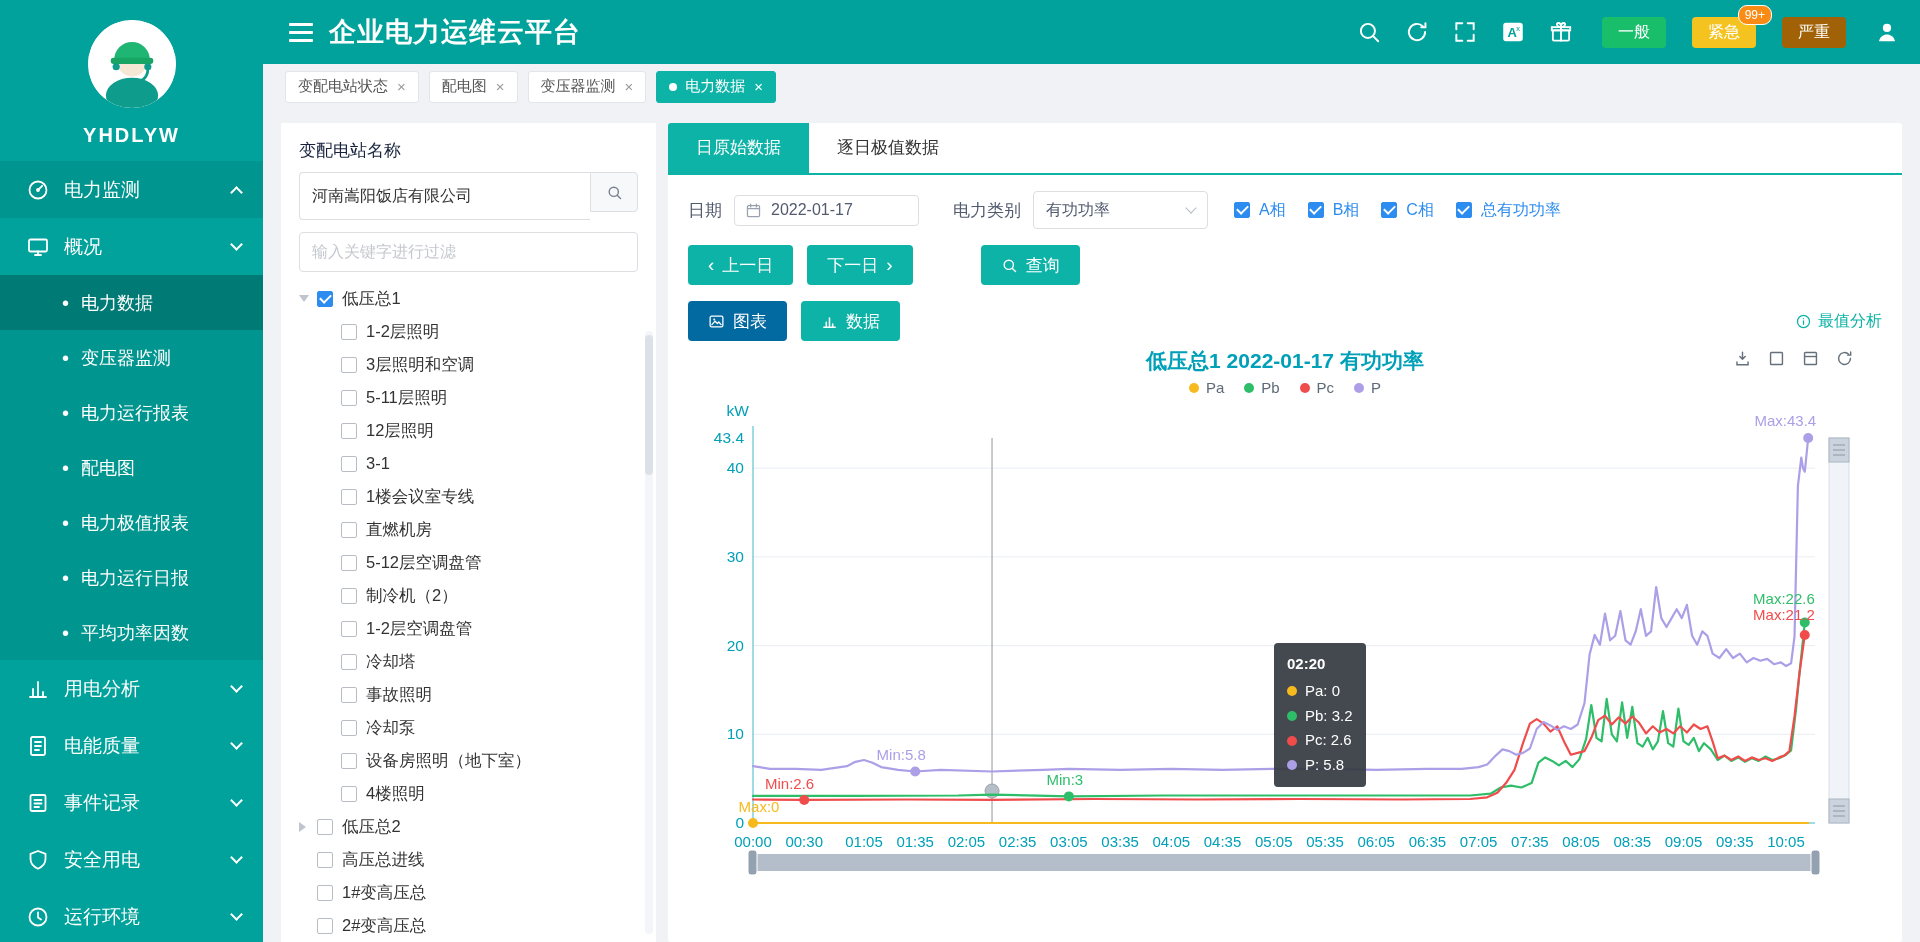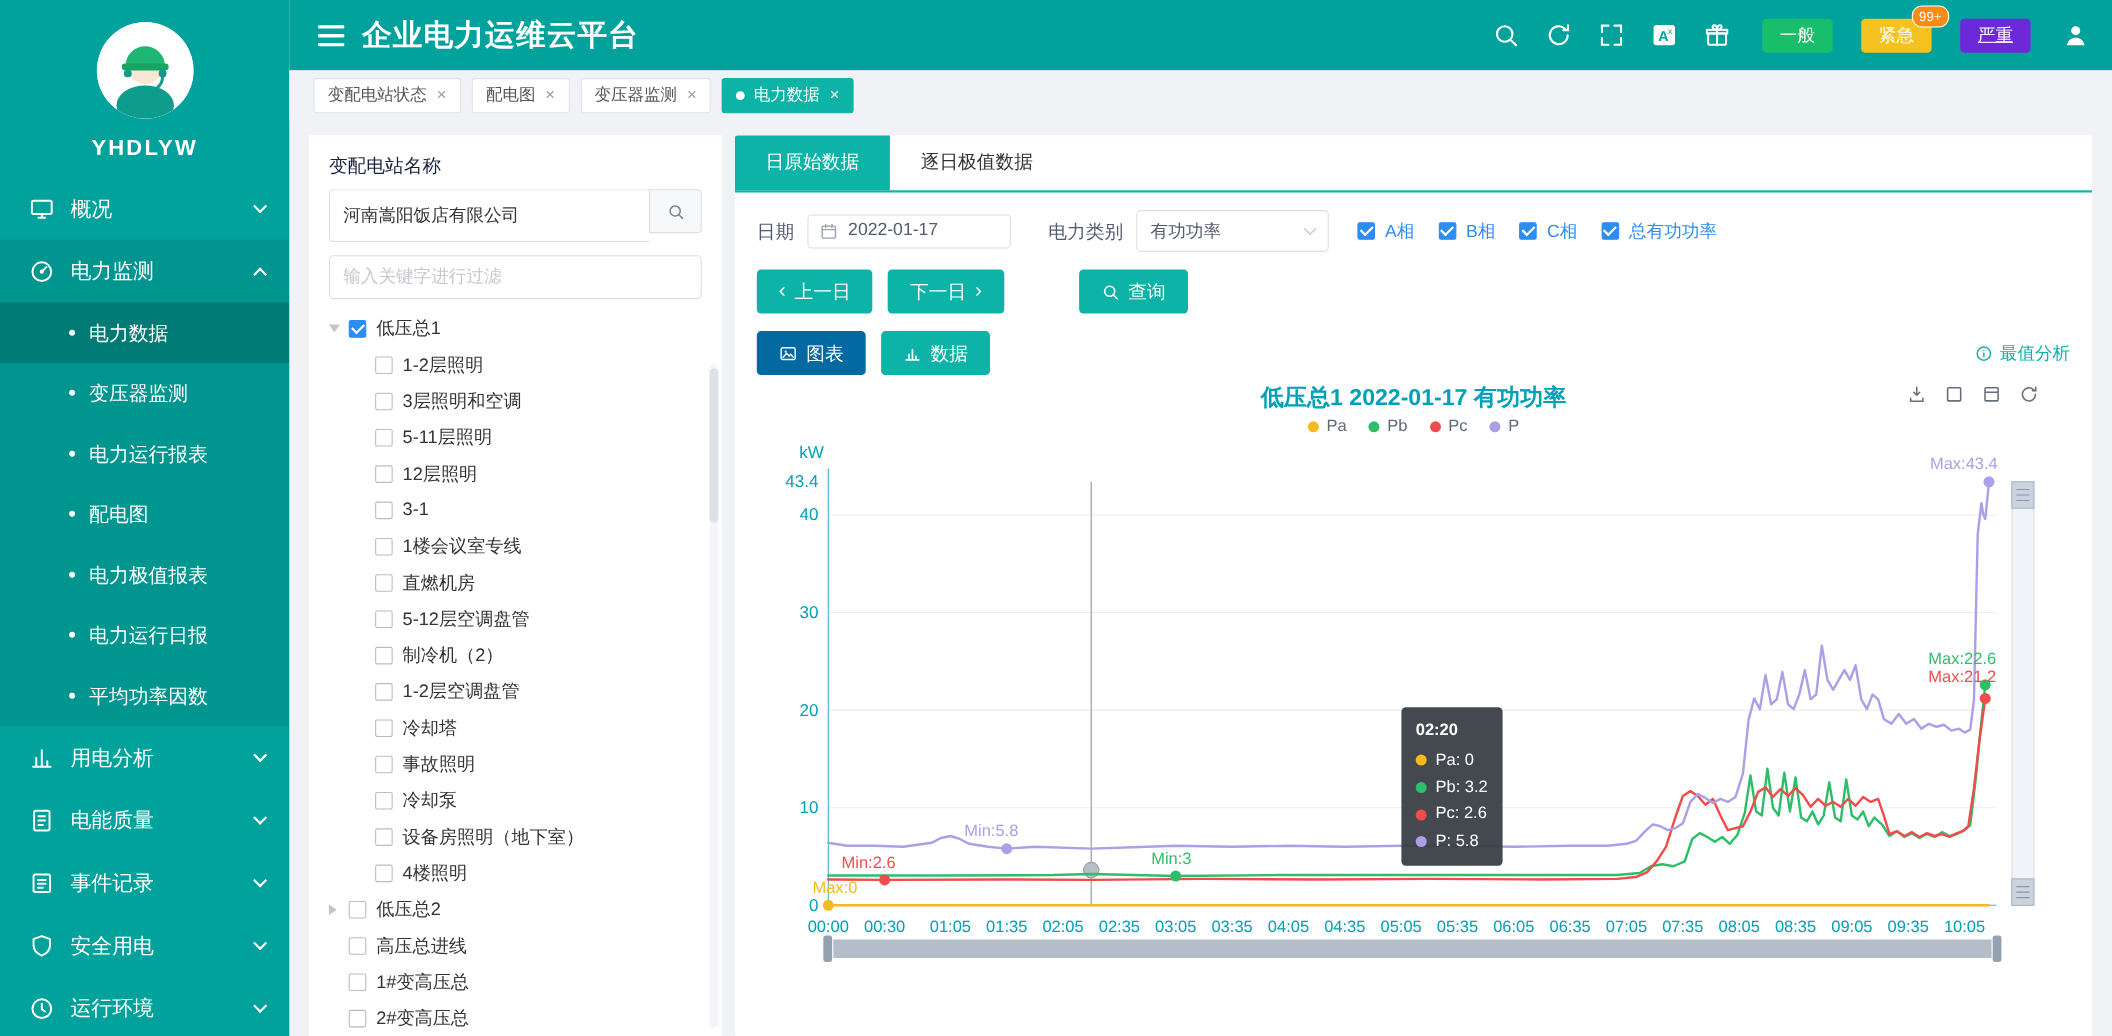--- a/index.html
+++ b/index.html
@@ -125,36 +125,36 @@
         <circle cx="32" cy="30" r="11" fill="#F6E7D4"></circle>
         <path d="M19 29a13 13 0 0 1 26 0z" fill="#1FB573"></path>
         <rect x="16.5" y="27.5" width="31" height="4.5" rx="2.2" fill="#18A563"></rect>
         <circle cx="20.5" cy="34" r="2.6" fill="#0E9D8C"></circle>
         <circle cx="43.5" cy="34" r="2.6" fill="#0E9D8C"></circle>
         <path d="M43.5 36c0 6-5 9.5-9.5 9.5" stroke="#0E9D8C" stroke-width="2" fill="none"></path>
       </svg>
     </div>
     <div class="logo-text">YHDLYW</div>
     <nav class="menu" id="side-menu">
-        <div class="menu-item">
-          <span class="micon"><svg viewBox="0 0 24 24" fill="none" stroke="currentColor" stroke-width="1.8" stroke-linecap="round" stroke-linejoin="round">
-              <rect x="3" y="4.5" width="18" height="12" rx="1.5"></rect>
-              <path d="M9 20h6M12 16.5V20"></path>
-            </svg></span>
-          <span>概况</span>
-          <span class="chev"></span>
-        </div>
         <div class="menu-item parent-active">
           <span class="micon"><svg viewBox="0 0 24 24" fill="none" stroke="currentColor" stroke-width="1.8" stroke-linecap="round" stroke-linejoin="round">
               <circle cx="12" cy="12" r="8.5"></circle>
               <path d="M12 12l4.2-4.2"></path>
               <circle cx="12" cy="12" r="1" fill="currentColor"></circle>
             </svg></span>
           <span>电力监测</span>
           <span class="chev up"></span>
+        </div>
+        <div class="menu-item">
+          <span class="micon"><svg viewBox="0 0 24 24" fill="none" stroke="currentColor" stroke-width="1.8" stroke-linecap="round" stroke-linejoin="round">
+              <rect x="3" y="4.5" width="18" height="12" rx="1.5"></rect>
+              <path d="M9 20h6M12 16.5V20"></path>
+            </svg></span>
+          <span>概况</span>
+          <span class="chev"></span>
         </div>
         <div class="submenu">
           <div class="submenu-item active">
             <span class="bullet">•</span>
             <span>电力数据</span>
           </div>
           <div class="submenu-item">
             <span class="bullet">•</span>
             <span>变压器监测</span>
           </div>
@@ -257,21 +257,21 @@
         <span class="hicon">
           <svg viewBox="0 0 24 24" fill="none" stroke="currentColor" stroke-width="1.7" stroke-linecap="round">
               <rect x="4.5" y="10.5" width="15" height="9.5" rx="1"></rect>
               <rect x="3.5" y="7.5" width="17" height="3"></rect>
               <path d="M12 7.5V20M12 7.5c-3.8 0-5-3.8-2.4-3.8 1.9 0 2.4 2.4 2.4 3.8zm0 0c3.8 0 5-3.8 2.4-3.8-1.9 0-2.4 2.4-2.4 3.8z"></path>
             </svg>
         </span>
         <div class="alarm-btns" id="alarm-btns">
             <button class="alarm-btn" style="background: rgb(25, 190, 107);"><span>一般</span></button>
             <button class="alarm-btn" style="background: rgb(245, 195, 31);"><span>紧急</span><span class="alarm-badge">99+</span></button>
-            <button class="alarm-btn" style="background: #6d28d9; text-decoration: underline;"><span>严重</span></button>
+            <button class="alarm-btn" style="background: #a16207;"><span>严重</span></button>
           </div>
         <span class="hicon">
           <svg viewBox="0 0 24 24">
               <circle cx="12" cy="8.2" r="3.8" fill="#fff"></circle>
               <path d="M4.5 20.5c1.2-4.4 4-6.3 7.5-6.3s6.3 1.9 7.5 6.3z" fill="#fff"></path>
             </svg>
         </span>
       </div>
     </header>
 

